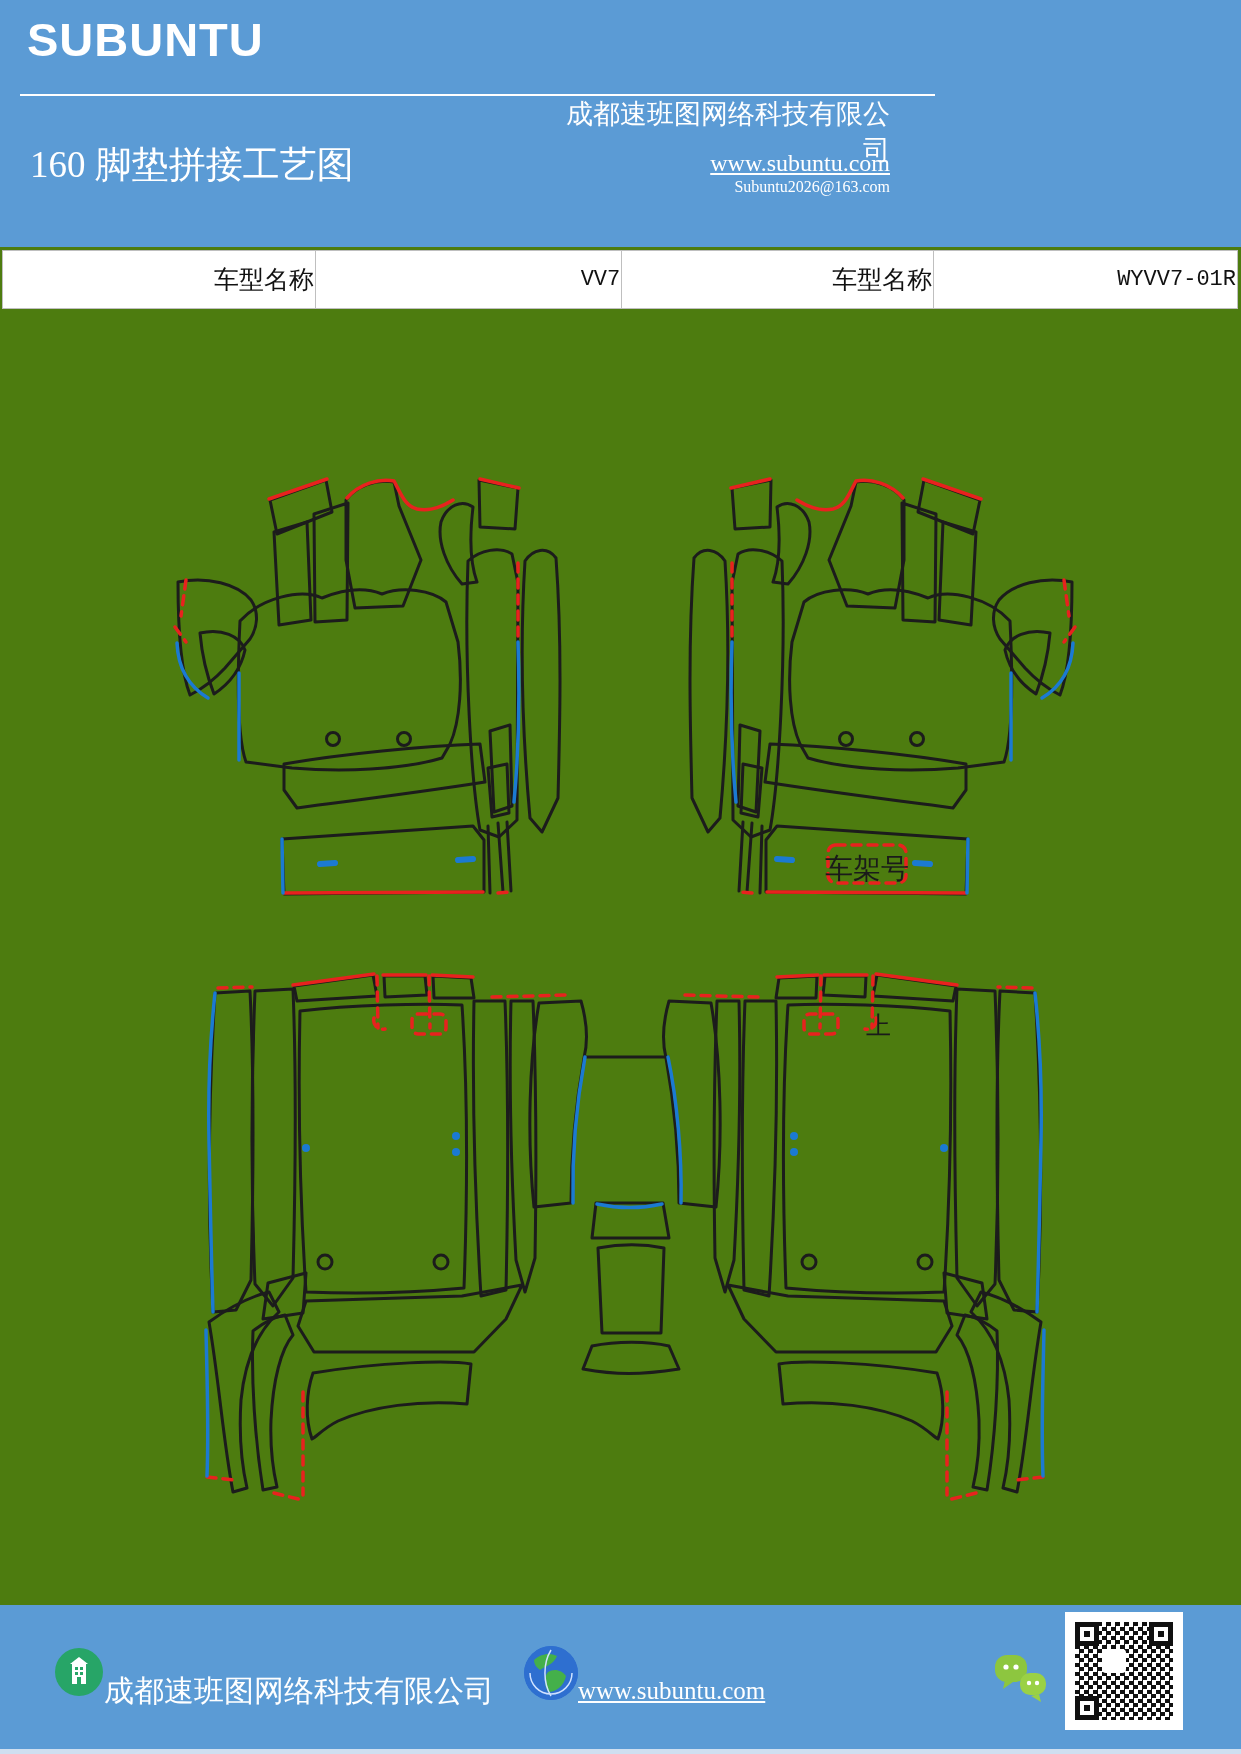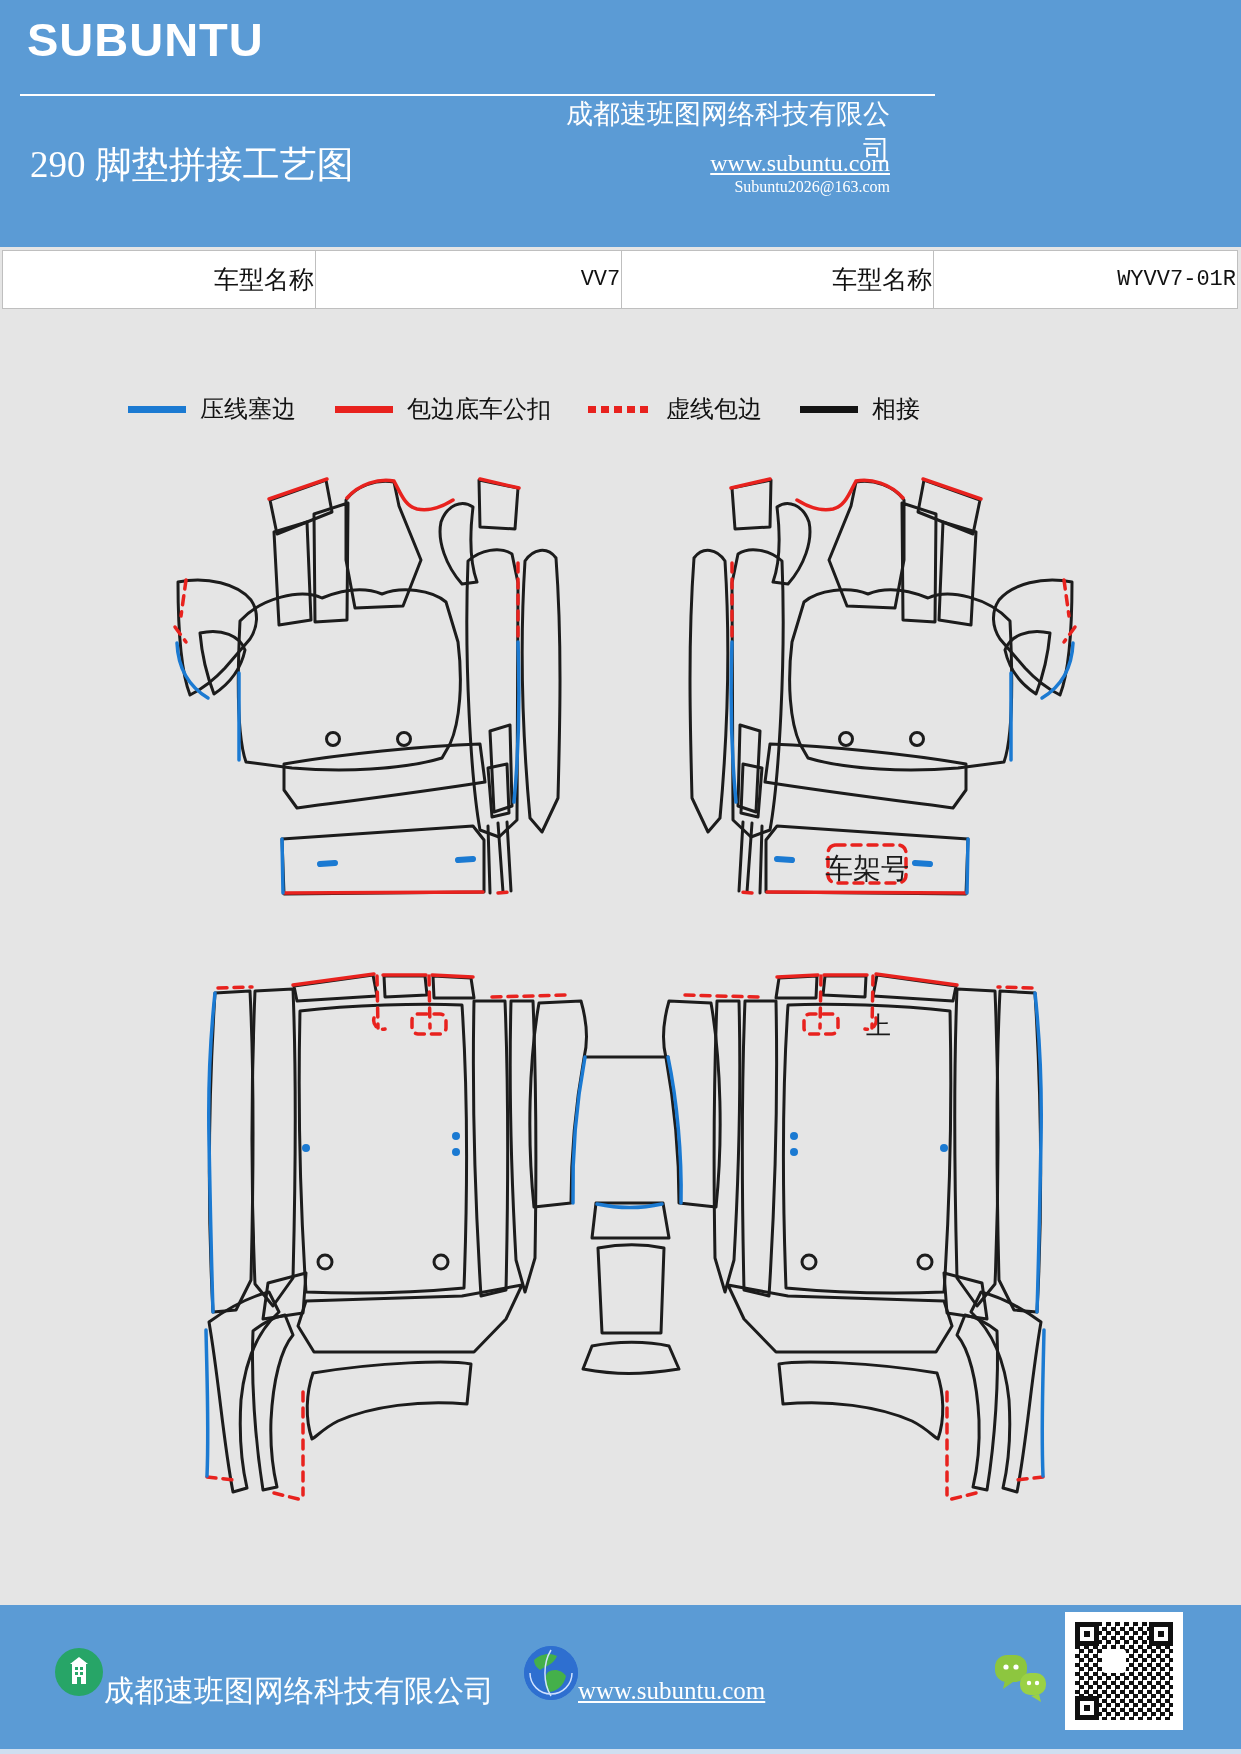--- a/index.html
+++ b/index.html
@@ -1,16 +1,16 @@
 <!DOCTYPE html>
 <html><head>
 <meta charset="utf-8">
 <style>
   html,body{margin:0;padding:0;background:#fff;}
-  .page{position:relative;width:1241px;height:1754px;background:#e5e5e5;overflow:hidden;
+  .page{position:relative;width:1241px;height:1754px;background:#4d7c0f;overflow:hidden;
         font-family:"Liberation Sans",sans-serif;}
   
   .band{position:absolute;left:0;top:0;width:1241px;height:247px;background:#5B9BD5;}
   .brand{position:absolute;left:27px;top:12px;color:#fff;font-weight:bold;font-size:47px;
          letter-spacing:1px;font-family:"Liberation Sans",sans-serif;}
   .hr-line{position:absolute;left:20px;top:94px;width:915px;height:2px;background:#fff;}
   .doc-title{position:absolute;left:30px;top:140px;color:#fff;font-size:37px;
              font-family:"Liberation Serif",serif;}
   .hdr-company{position:absolute;left:540px;top:96px;width:350px;text-align:right;color:#fff;
                font-size:27px;font-family:"Liberation Serif",serif;}
@@ -62,55 +62,37 @@
   .qr-center{position:absolute;left:37px;top:37px;width:24px;height:24px;background:#fff;border-radius:4px;}
 </style>
 </head>
 <body>
 
 <div class="page">
 
   <div class="band">
     <div class="brand">SUBUNTU</div>
     <div class="hr-line"></div>
-    <div class="doc-title">290 脚垫拼接工艺图</div>
+    <div class="doc-title">160 脚垫拼接工艺图</div>
     <div class="hdr-company">成都速班图网络科技有限公司</div>
     <div class="hdr-site">www.subuntu.com</div>
     <div class="hdr-mail">Subuntu2026@163.com</div>
   </div>
 
   <table class="info">
     <tbody>
         <tr>
       <td class="lbl c0">车型名称</td>
       <td class="val c1">VV7</td>
       <td class="lbl c2">车型名称</td>
       <td class="val c3">WYVV7-01R</td>
     </tr>
   </tbody>
     </table>
 
-  <div class="legend">
-    <div class="leg-item" style="left:128px">
-      <div class="sw sw-blue"></div>
-      <div class="leg-label">压线塞边</div>
-    </div>
-    <div class="leg-item" style="left:335px">
-      <div class="sw sw-red"></div>
-      <div class="leg-label">包边底车公扣</div>
-    </div>
-    <div class="leg-item" style="left:588px">
-      <div class="sw sw-dash"></div>
-      <div class="leg-label">虚线包边</div>
-    </div>
-    <div class="leg-item" style="left:800px">
-      <div class="sw sw-black"></div>
-      <div class="leg-label">相接</div>
-    </div>
-  </div>
 
   <svg class="diag" viewBox="0 420 1241 1100">
 
     <g id="tl">
       <path class="k" d="M270,500 L326,480 L332,512 L277,534 Z"></path>
       <path class="k" d="M274,532 L307,522 L311,620 L279,625 Z"></path>
       <path class="k" d="M314,514 L348,503 L347,620 L315,622 Z"></path>
       <path class="k" d="M346,500 C356,486 376,479 394,482 L399,506 L421,560 L403,606 L355,608 L346,560 Z"></path>
       <path class="k" d="M479,480 L518,488 L515,529 L480,527 Z"></path>
       <path class="k" d="M441,522 C447,505 462,499 473,507 C470,532 469,560 477,582 L462,584 C446,566 437,541 441,522 Z"></path>

